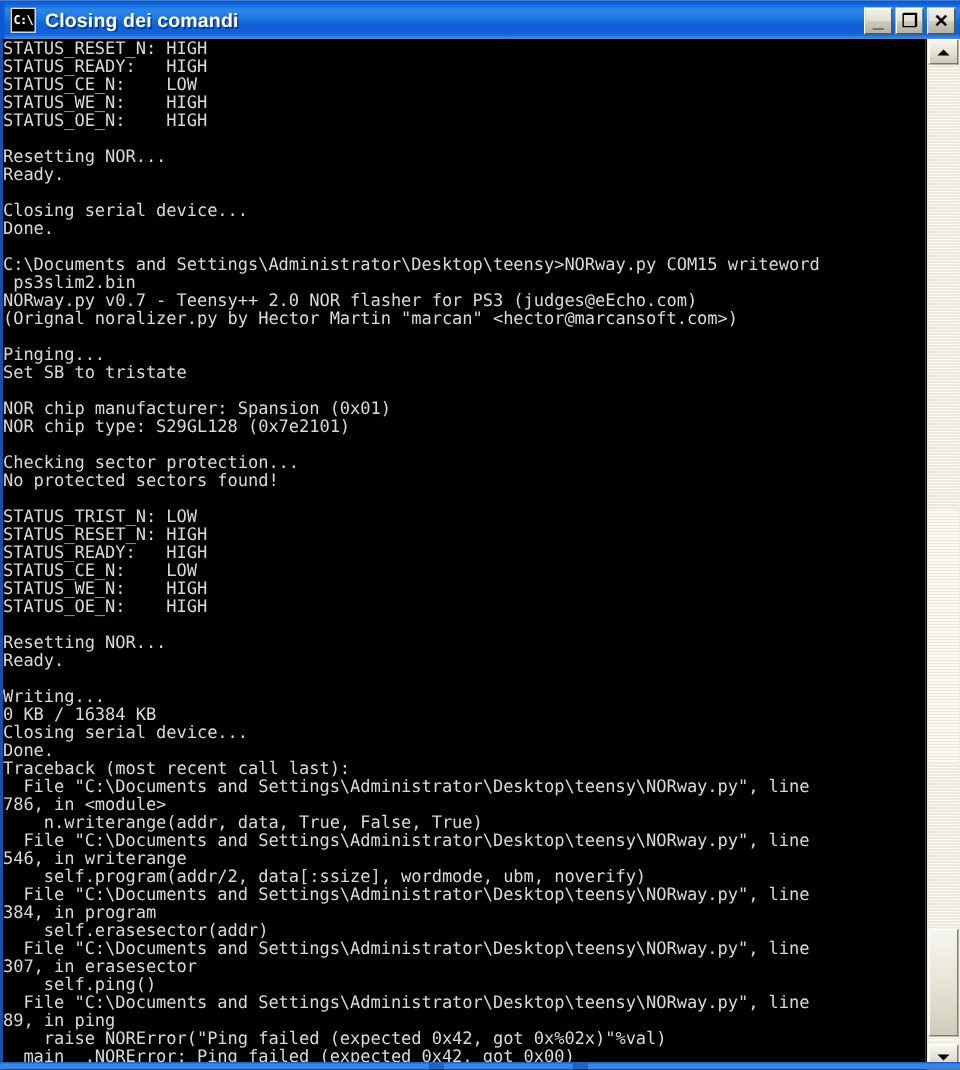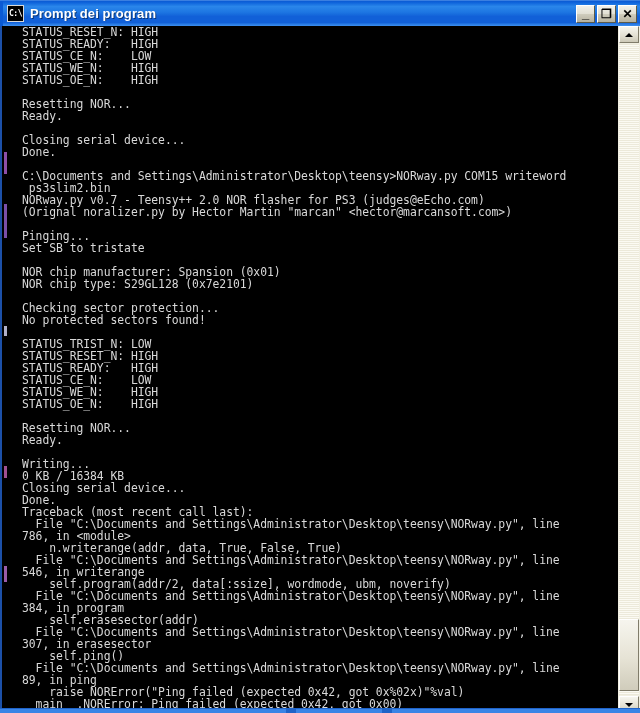--- a/index.html
+++ b/index.html
@@ -136,21 +136,21 @@
   #frame-left .speck {
     position: absolute;
     left: 2px;
     width: 3px;
     background: #8d4fa8;
   }
 
   
   #console {
     position: absolute;
-    left: 22px;
+    left: 2px;
     top: 0;
     width: 610px;
     height: 687px;
     background: #000000;
     overflow: hidden;
   }
   #console .line {
     height: 12px;
     line-height: 12px;
     font-family: "DejaVu Sans Mono", monospace;
@@ -244,21 +244,21 @@
 
 <div id="window">
 
   <div id="titlebar">
     <div id="titlebar-leftpad"></div>
 
     <div id="win-icon">
       <span class="glyph">C:\</span>
     </div>
 
-    <div id="win-title">Prompt dei program</div>
+    <div id="win-title">Closing dei comandi</div>
 
     <div id="win-buttons">
       <div class="tbtn min">
         <span class="sym">_</span>
       </div>
       <div class="tbtn">
         <span class="sym">❐</span>
       </div>
       <div class="tbtn">
         <span class="sym">✕</span>

